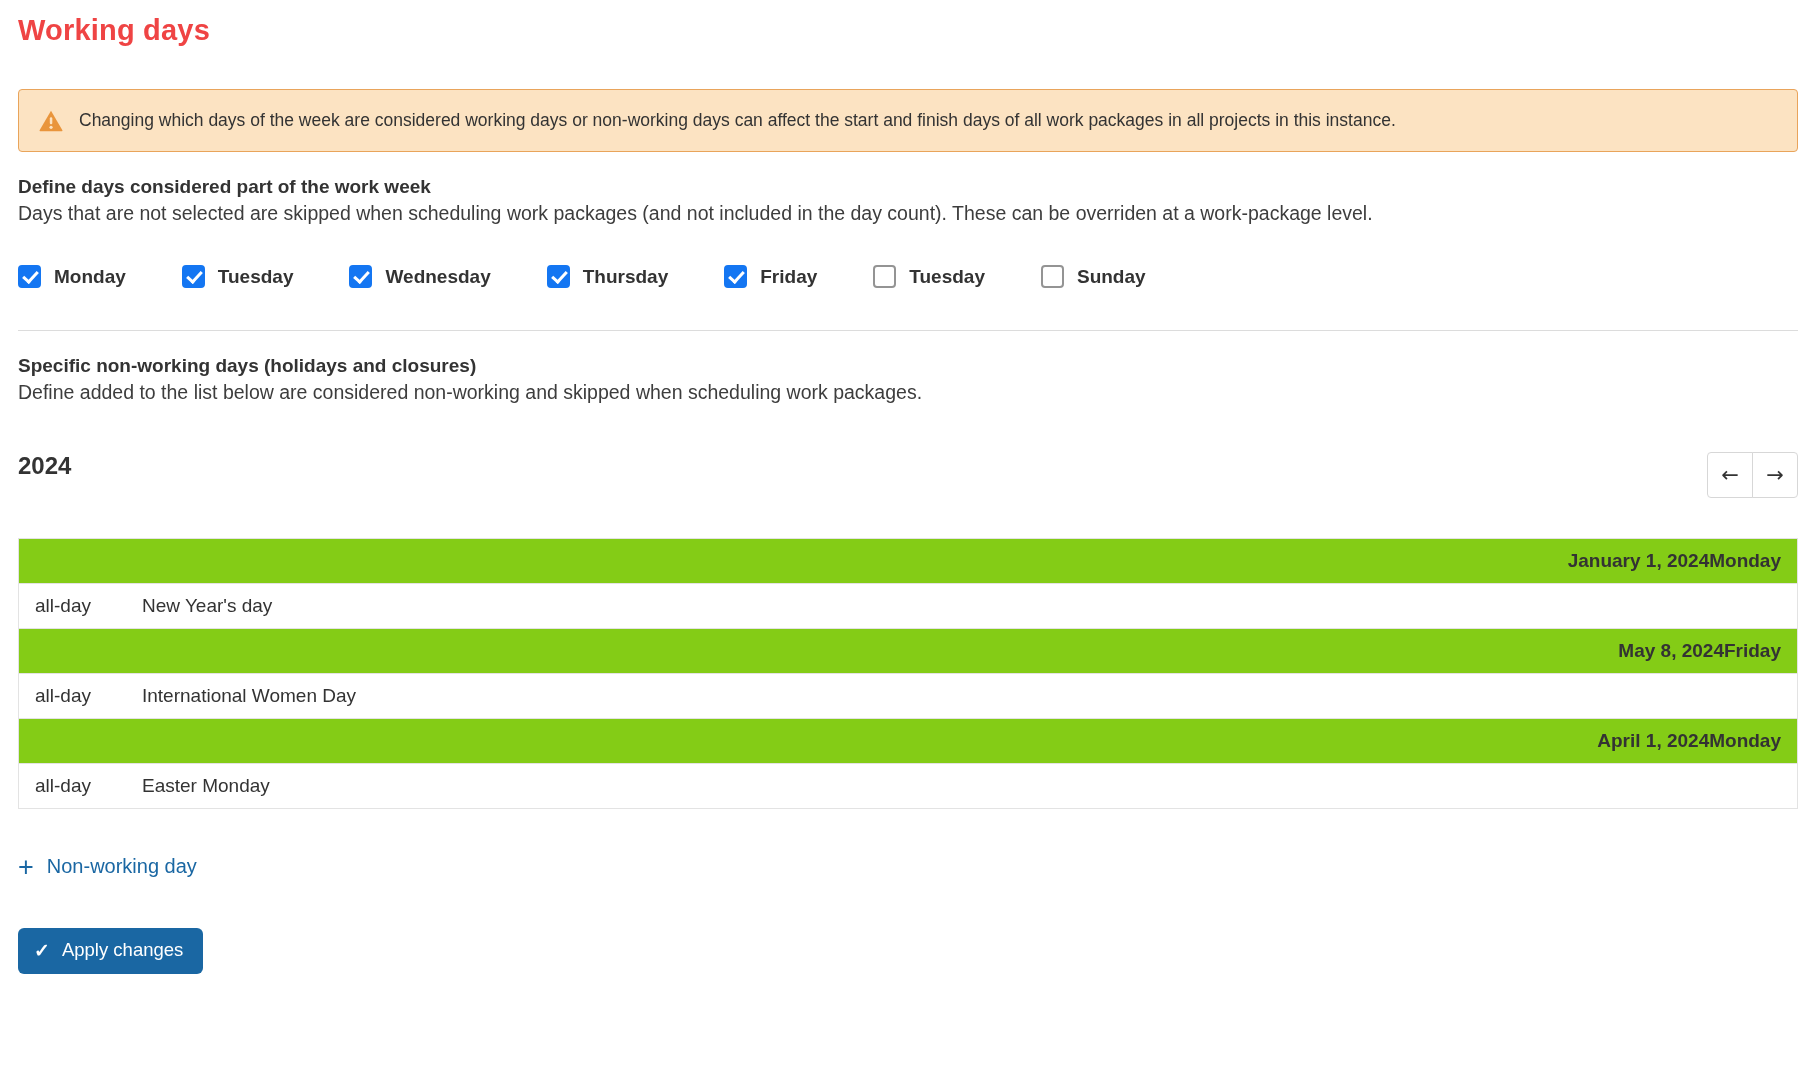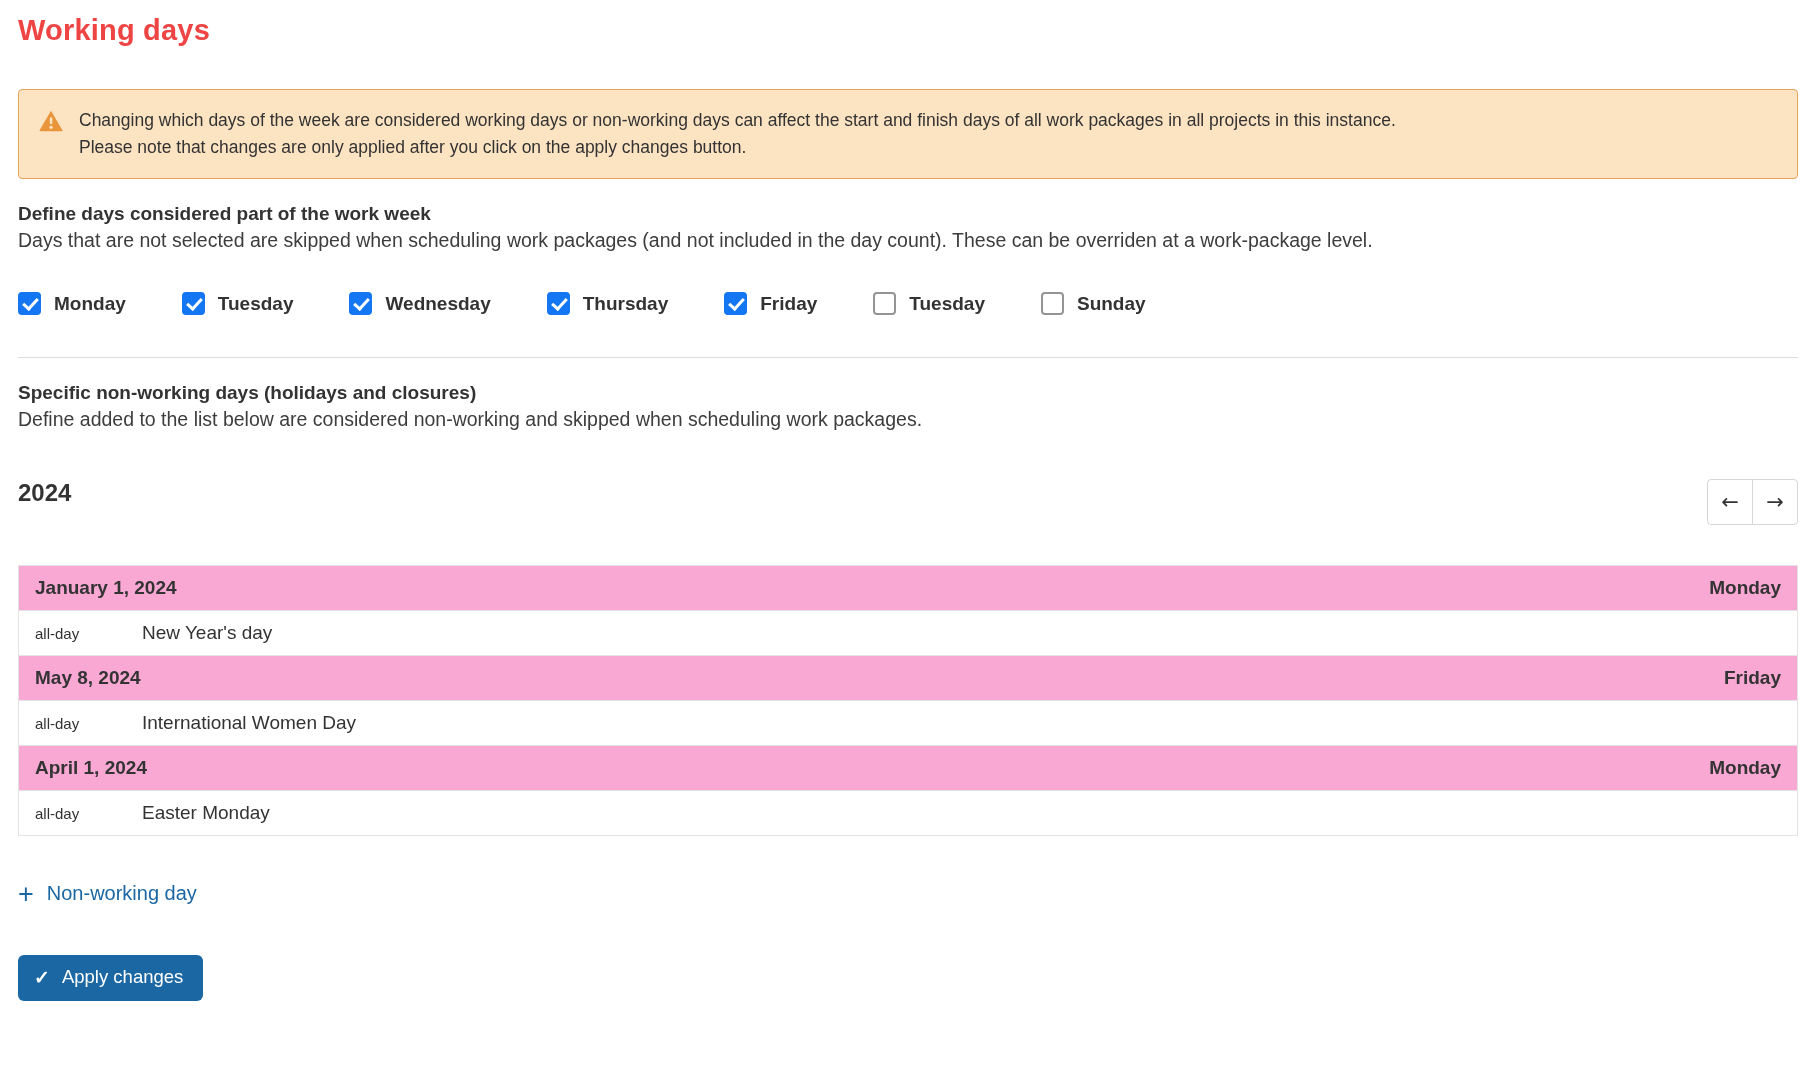--- a/index.html
+++ b/index.html
@@ -101,37 +101,37 @@
   .pager-btn:first-child { border-radius: 4px 0 0 4px; }
   .pager-btn:last-child { border-radius: 0 4px 4px 0; margin-left: -1px; }
   
   .holiday-table {
     margin-top: 40px;
     border: 1px solid #e3e3e3;
     border-bottom: 1px solid #e3e3e3;
   }
   .holiday-header-row {
     display: flex;
-    justify-content: space-between;
-    align-items: center;
-    background: #f9a8d4;
+    justify-content: flex-end;
+    align-items: center;
+    background: #84cc16;
     border-bottom: 1px solid #e3e3e3;
     padding: 11px 16px;
   }
   .holiday-date { font-size: 19px; font-weight: 700; color: #333; }
   .holiday-weekday { font-size: 19px; font-weight: 700; color: #333; }
   .holiday-data-row {
     display: flex;
     align-items: center;
     background: #fff;
     border-bottom: 1px solid #e3e3e3;
     padding: 11px 16px;
   }
   .holiday-data-row:last-child { border-bottom: none; }
-  .holiday-time { font-size: 15px; color: #333; width: 107px; flex: 0 0 auto; }
+  .holiday-time { font-size: 19px; color: #333; width: 107px; flex: 0 0 auto; }
   .holiday-name { font-size: 19px; color: #333; }
   
   .add-link {
     display: inline-flex;
     align-items: center;
     gap: 13px;
     margin-top: 46px;
     color: #1a67a3;
     font-size: 20px;
     text-decoration: none;
@@ -163,21 +163,20 @@
 <h1 class="page-title">Working days</h1>
 
 <div class="warning-banner">
   <svg class="warning-icon" viewBox="0 0 24 22" aria-hidden="true">
     <path d="M12 0.8 L23.4 20.2 Q23.8 21.2 22.7 21.2 L1.3 21.2 Q0.2 21.2 0.6 20.2 Z" fill="#e9953c"></path>
     <rect x="10.8" y="7.2" width="2.5" height="7" rx="1.2" fill="#fce3c2"></rect>
     <circle cx="12.05" cy="17.3" r="1.6" fill="#fce3c2"></circle>
   </svg>
   <div class="warning-text">
     <div>Changing which days of the week are considered working days or non-working days can affect the start and finish days of all work packages in all projects in this instance.</div>
-    <div>Please note that changes are only applied after you click on the apply changes button.</div>
   </div>
 </div>
 
 <h2 class="section-heading">Define days considered part of the work week</h2>
 <p class="section-desc">Days that are not selected are skipped when scheduling work packages (and not included in the day count). These can be overriden at a work-package level.</p>
 
 <div class="weekday-row">
   <label class="weekday-item">
     <input type="checkbox" checked="" style="">
     <span class="weekday-label">Monday</span>

